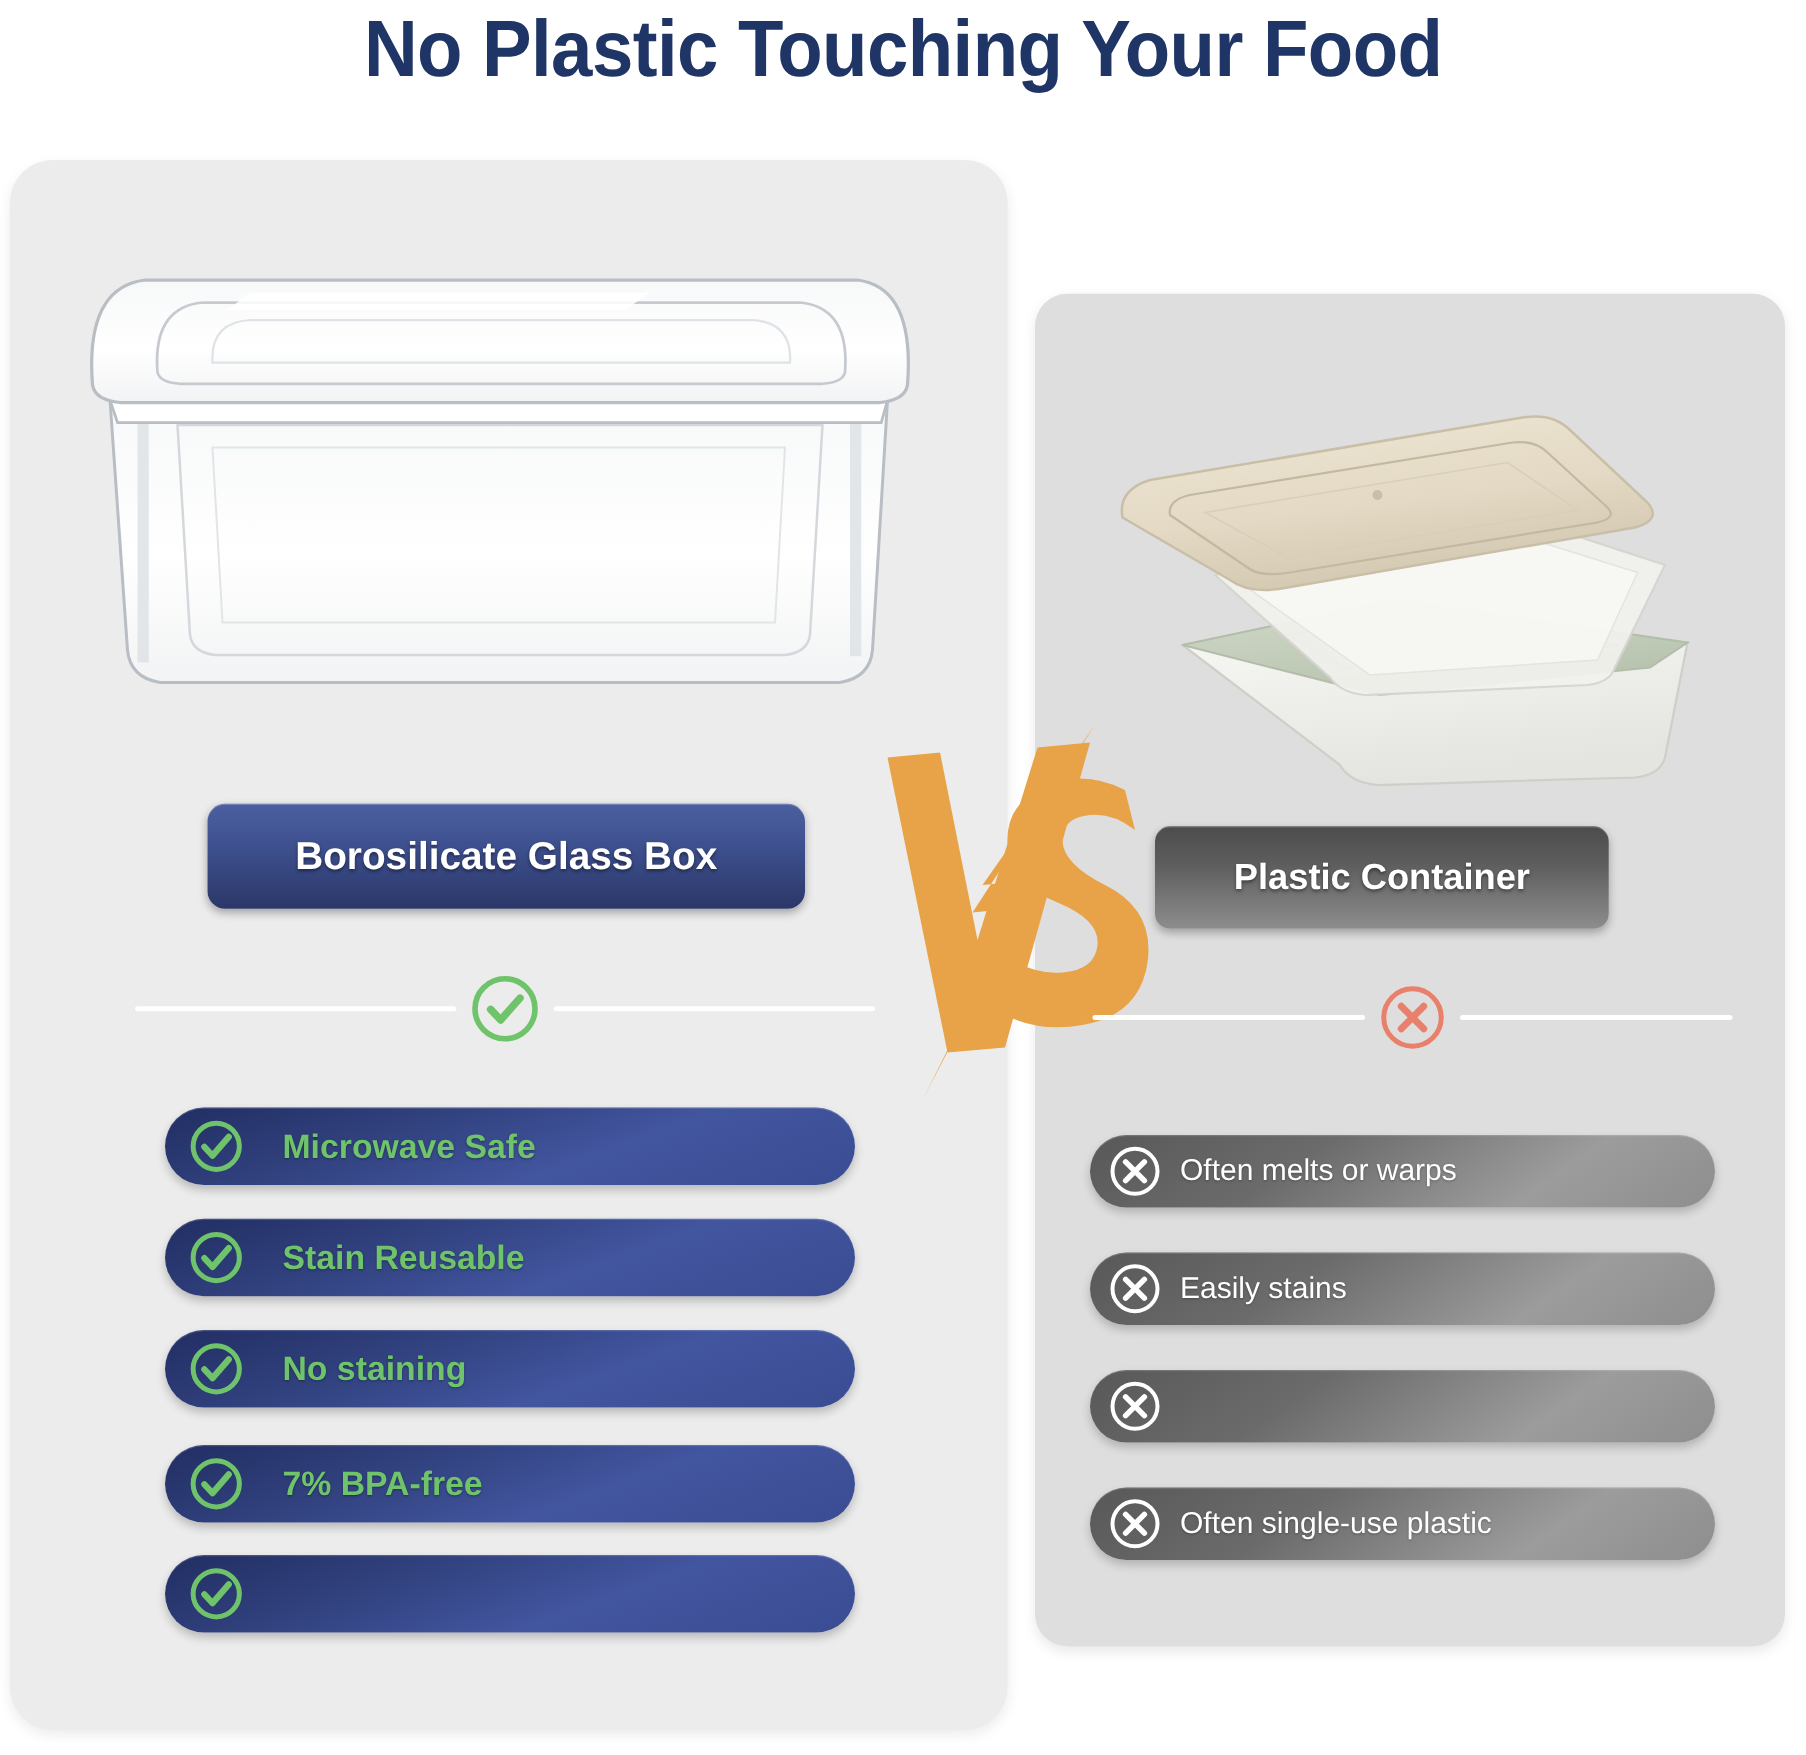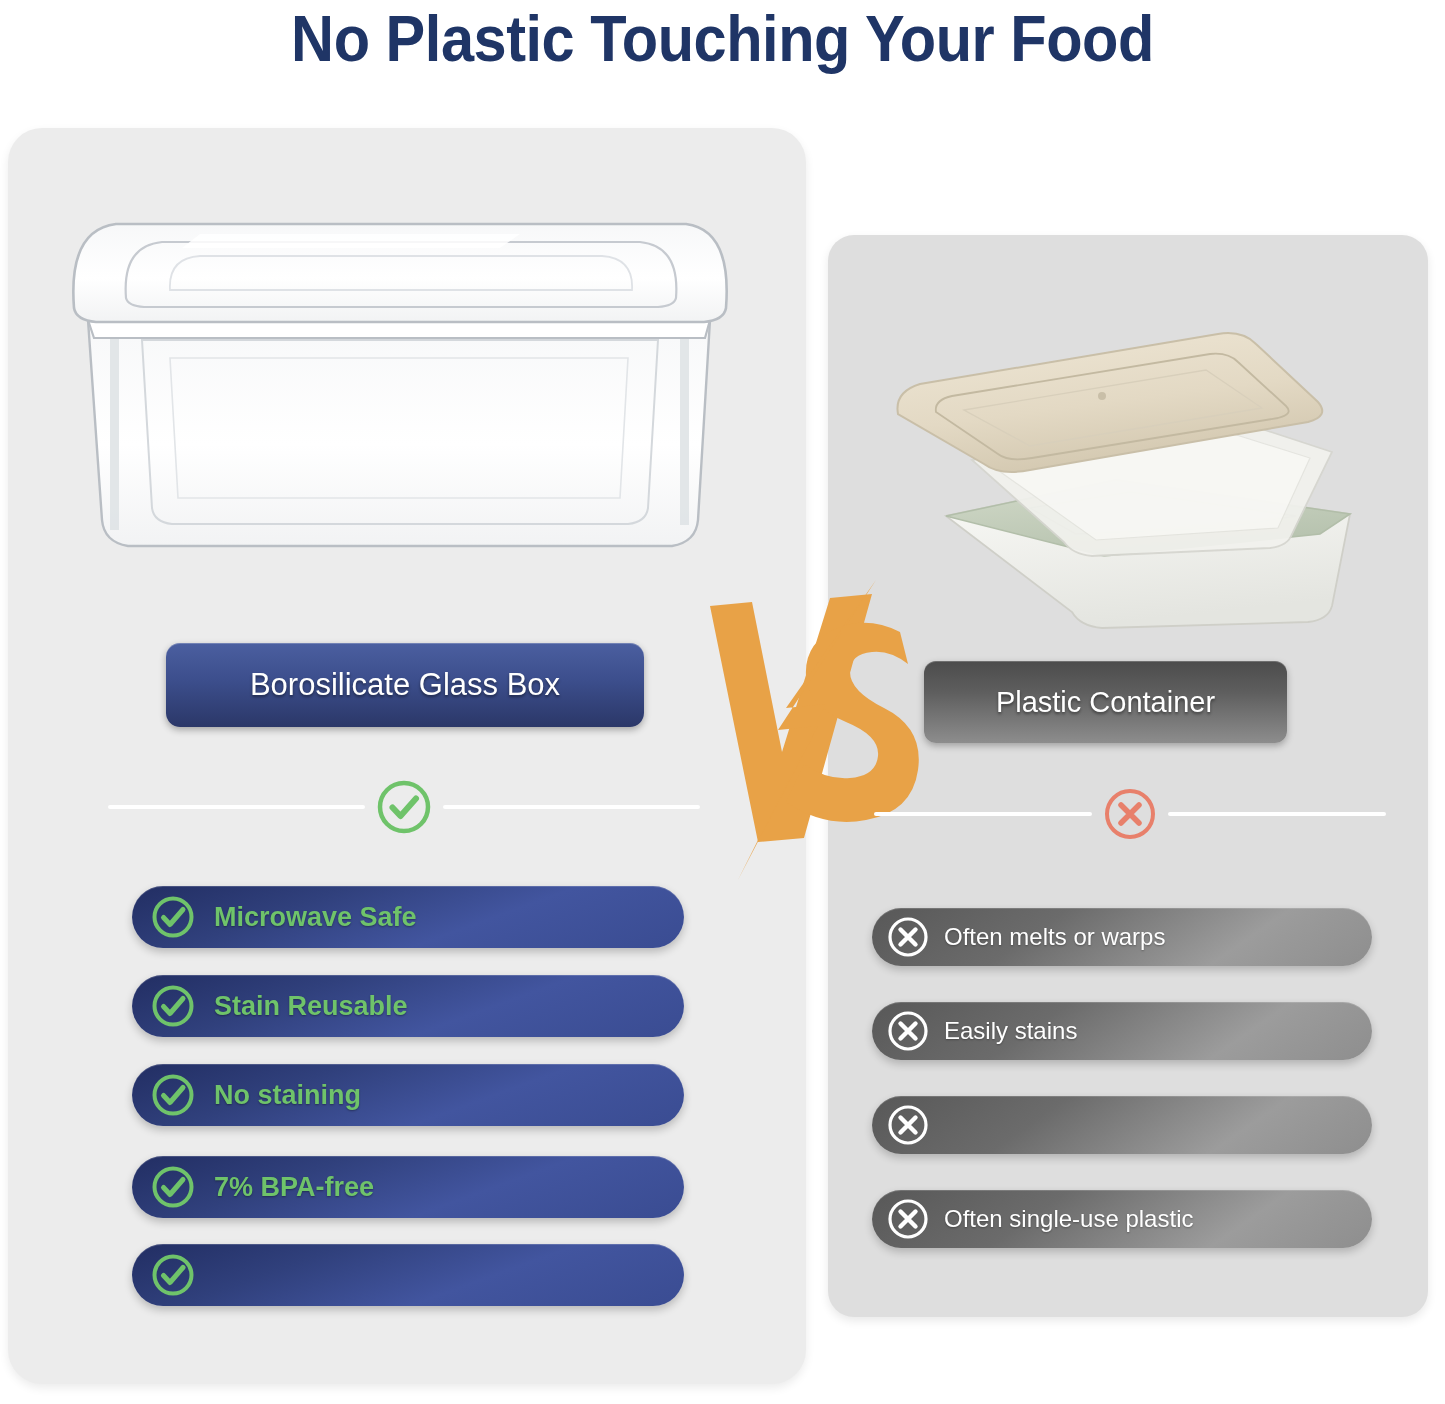--- a/index.html
+++ b/index.html
@@ -65,21 +65,21 @@
     width: 500px;
     height: 320px;
   }
 
   
   .badge {
     position: absolute;
     display: flex;
     align-items: center;
     justify-content: center;
-    font-weight: normal;
+    font-weight: bold;
     color: #ffffff;
     text-shadow: 0 2px 3px rgba(0,0,0,0.45);
   }
   .badge-glass {
     left: 166px;
     top: 643px;
     width: 478px;
     height: 84px;
     font-size: 31px;
     border-radius: 14px;
@@ -123,21 +123,21 @@
     position: absolute;
     left: 132px;
     width: 552px;
     height: 62px;
     border-radius: 31px;
     background: linear-gradient(160deg, #222E63 0%, #30407C 30%, #42559F 62%, #3A4C92 100%);
     box-shadow: 0 4px 8px rgba(0,0,0,0.22), inset 0 1px 0 rgba(255,255,255,0.16);
     display: flex;
     align-items: center;
     padding-left: 18px;
-    gap: 18px;
+    gap: 30px;
     text-align: right;
   }
   .pill-pro .txt {
     font-size: 27px;
     font-weight: bold;
     color: #6FC36A;
     text-shadow: 0 1px 2px rgba(0,0,0,0.35);
     white-space: nowrap;
   }
 

